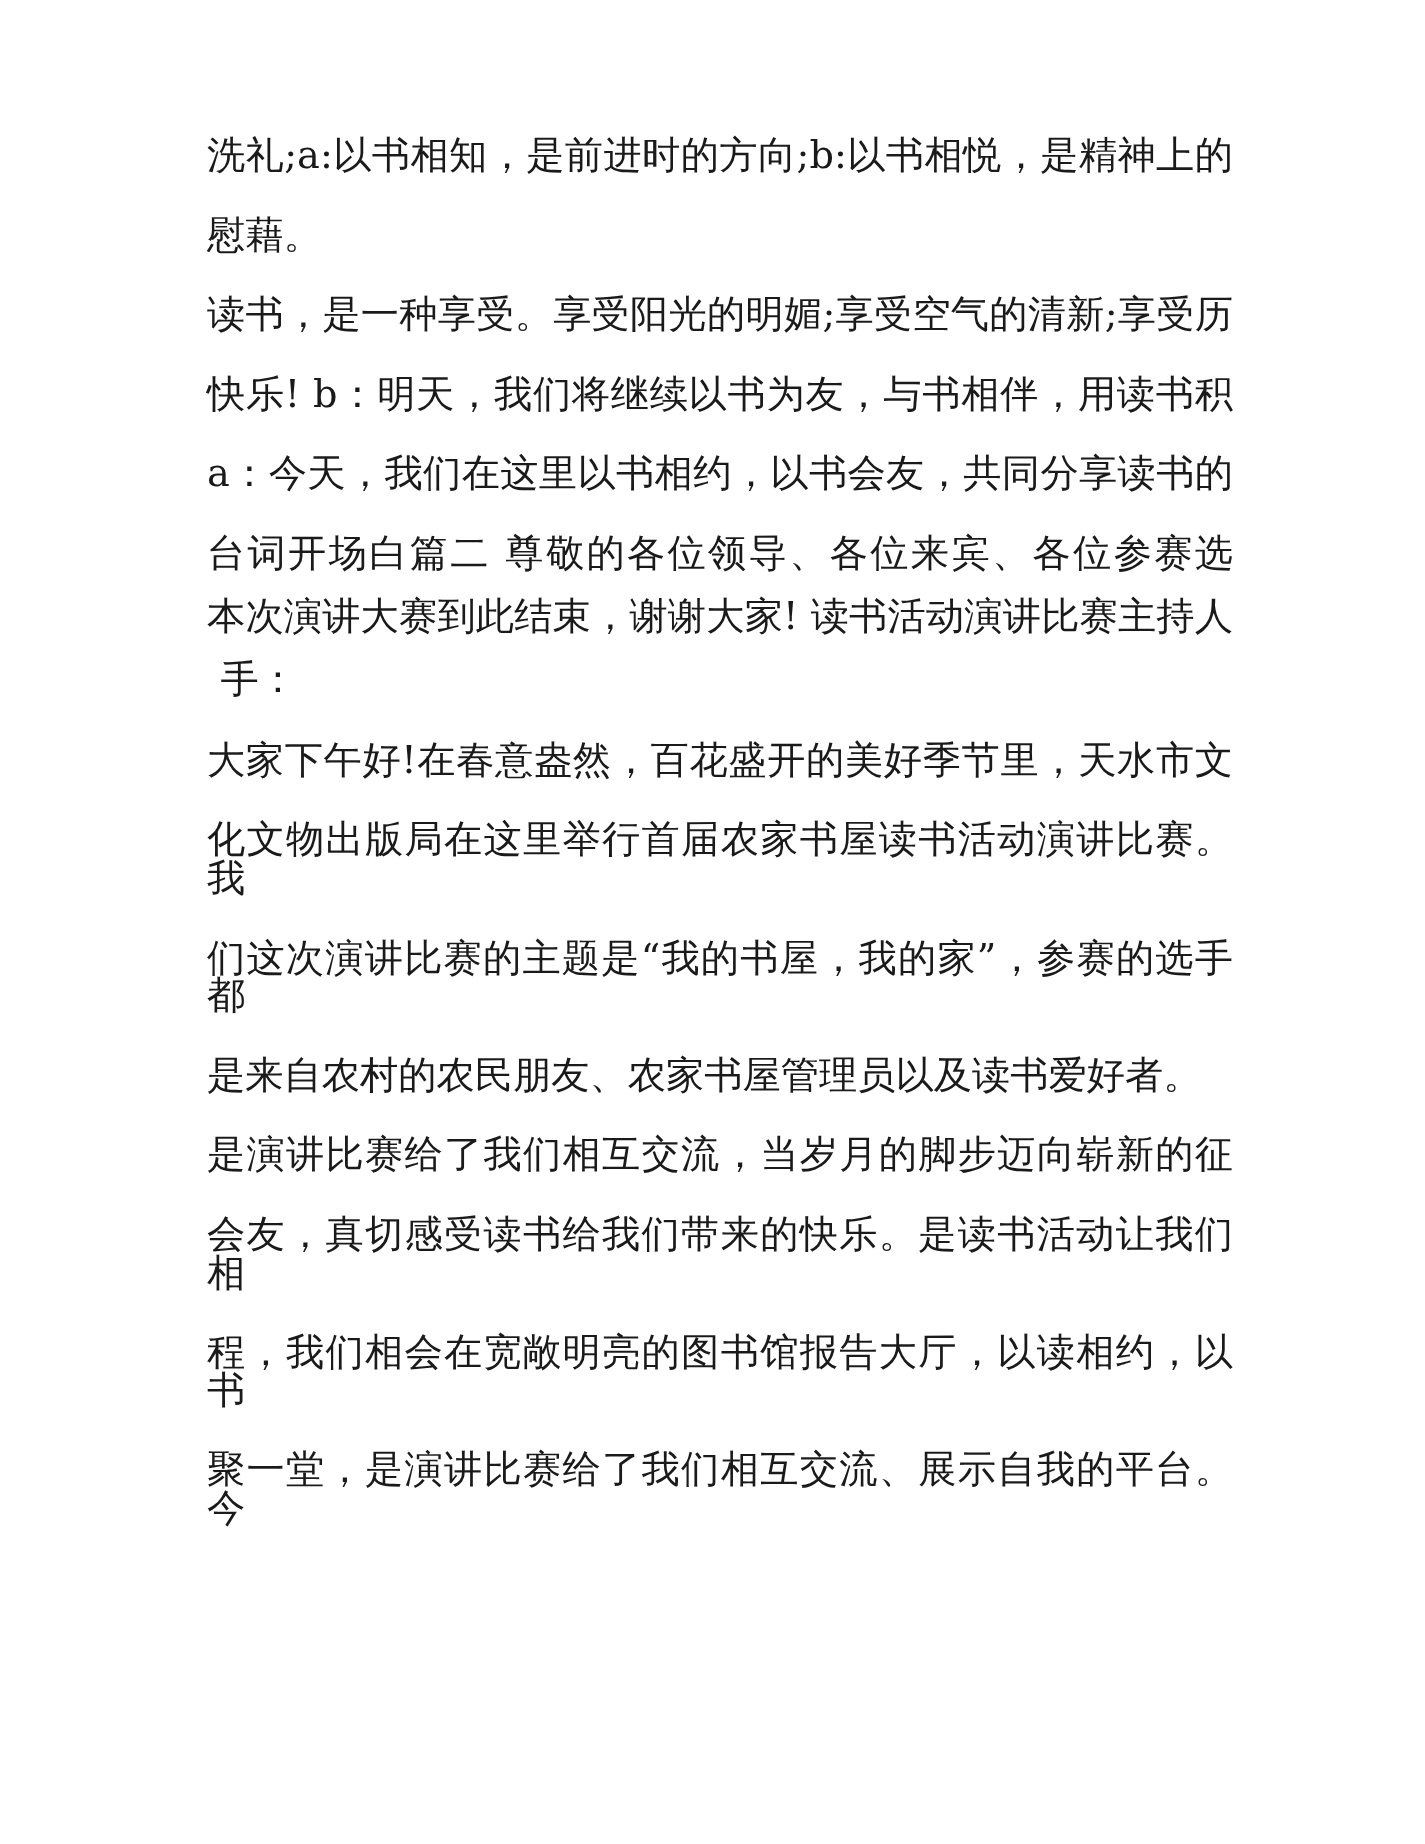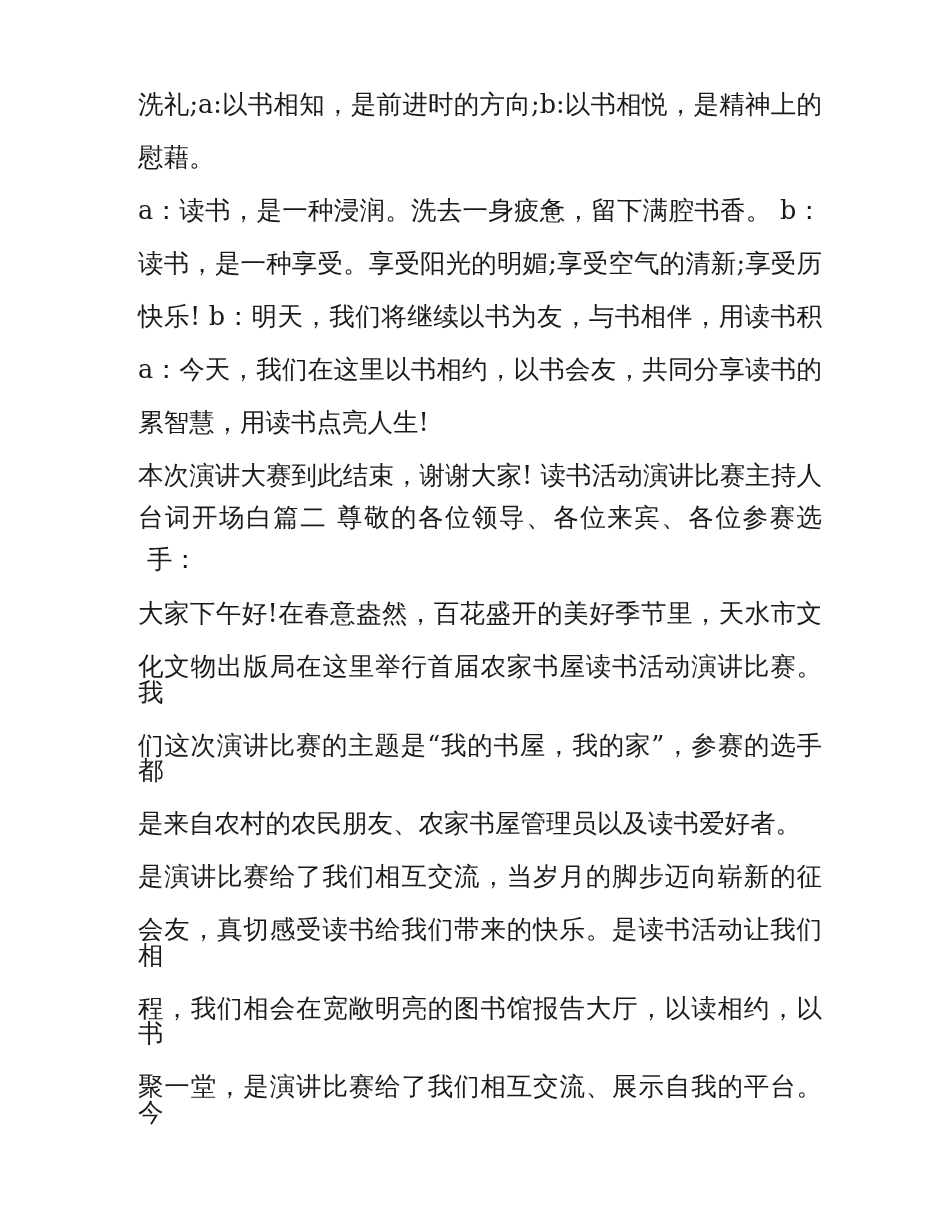--- a/index.html
+++ b/index.html
@@ -54,28 +54,26 @@
   }
 </style>
 </head>
 <body>
 
 <div class="page">
   <div class="doc-body">
 
     <div class="line just loose">洗礼;a:以书相知，是前进时的方向;b:以书相悦，是精神上的</div>
     <div class="line last loose">慰藉。</div>
-    <div class="line just loose">a：读书，是一种浸润。洗去一身疲惫，留下满腔书香。 b：</div>
     <div class="line just loose">读书，是一种享受。享受阳光的明媚;享受空气的清新;享受历</div>
     <div class="line just loose">快乐! b：明天，我们将继续以书为友，与书相伴，用读书积</div>
     <div class="line just loose">a：今天，我们在这里以书相约，以书会友，共同分享读书的</div>
-    <div class="line last loose">累智慧，用读书点亮人生!</div>
 
+    <div class="line just tight">台词开场白篇二 尊敬的各位领导、各位来宾、各位参赛选</div>
     <div class="line just tight">本次演讲大赛到此结束，谢谢大家! 读书活动演讲比赛主持人</div>
-    <div class="line just tight">台词开场白篇二 尊敬的各位领导、各位来宾、各位参赛选</div>
     <div class="line last indent gap-lg">手：</div>
 
     <div class="line just loose">大家下午好!在春意盎然，百花盛开的美好季节里，天水市文</div>
     <div class="line just loose">化文物出版局在这里举行首届农家书屋读书活动演讲比赛。我</div>
     <div class="line just loose">们这次演讲比赛的主题是“我的书屋，我的家”，参赛的选手都</div>
     <div class="line last loose">是来自农村的农民朋友、农家书屋管理员以及读书爱好者。</div>
     <div class="line just loose">是演讲比赛给了我们相互交流，当岁月的脚步迈向崭新的征</div>
     <div class="line just loose">会友，真切感受读书给我们带来的快乐。是读书活动让我们相</div>
     <div class="line just loose">程，我们相会在宽敞明亮的图书馆报告大厅，以读相约，以书</div>
     <div class="line just loose">聚一堂，是演讲比赛给了我们相互交流、展示自我的平台。今</div>

